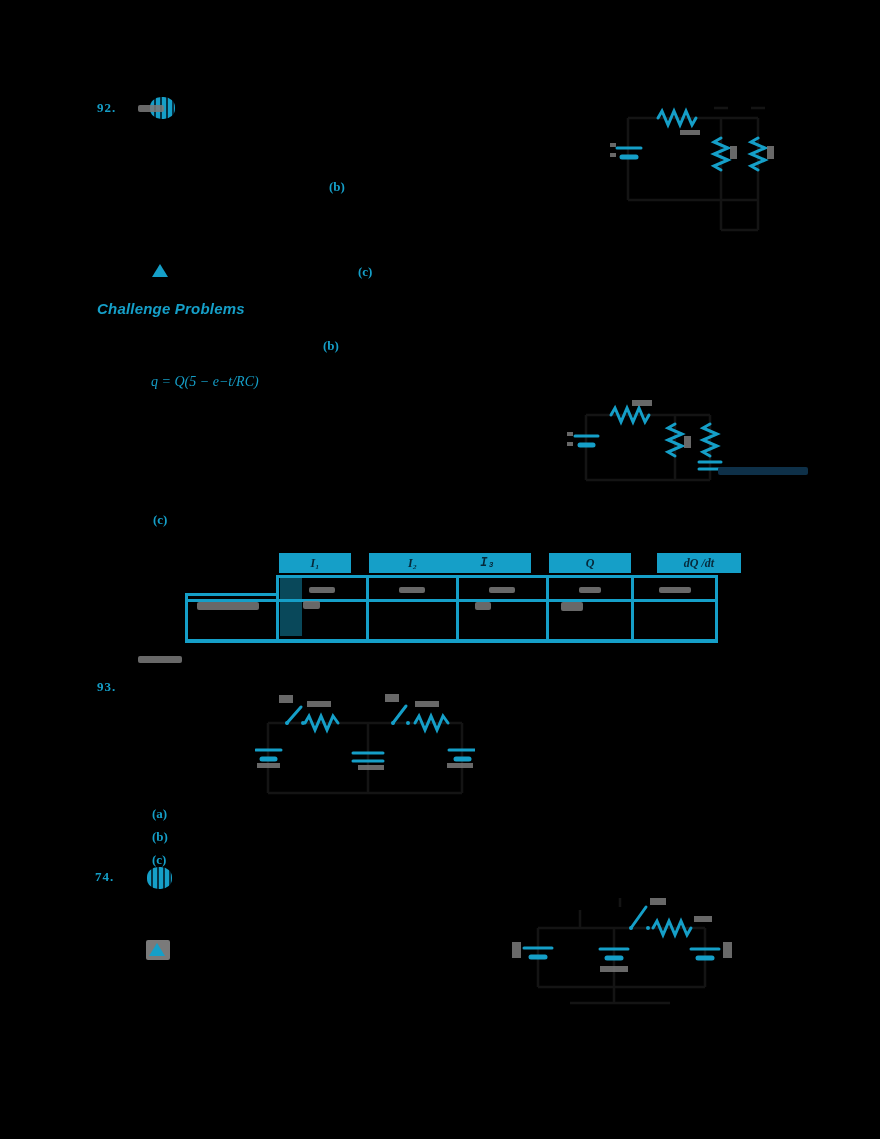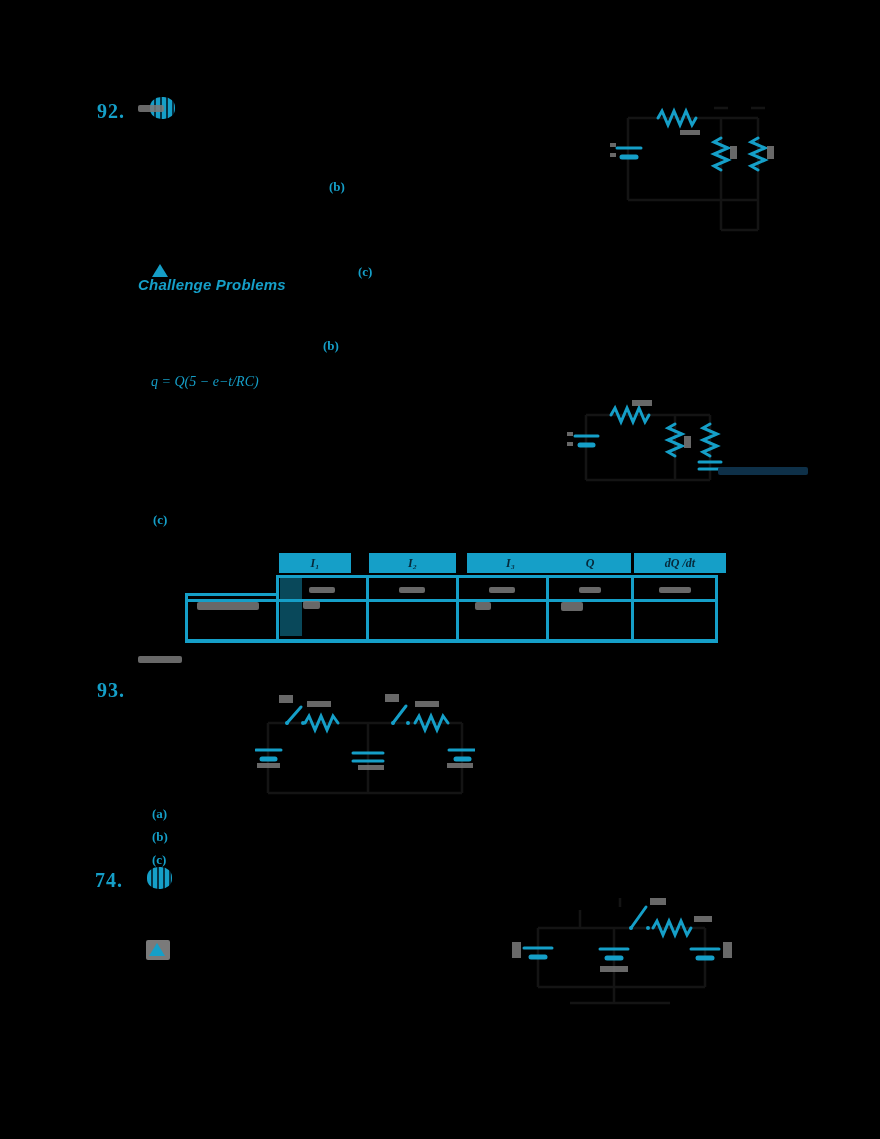--- a/index.html
+++ b/index.html
@@ -1,19 +1,19 @@
 <!DOCTYPE html>
 <html style="--accent: #159fc8; --gray: #7a7a7a; --navy: #0e3048;"><head>
 <meta charset="utf-8">
 <style>
   :root{ --accent:#159fc8; --gray:#7a7a7a; --navy:#0e3048; --wire:#141414; }
   html,body{margin:0;padding:0;background:#000;}
   .page{position:relative;width:880px;height:1139px;background:#000;overflow:hidden;
         font-family:"Liberation Serif",serif;}
-  .num{position:absolute;color:var(--accent);font-weight:bold;font-size:20px;letter-spacing:1px;}
+  .num{position:absolute;color:var(--accent);font-weight:bold;font-size:13px;letter-spacing:1px;}
   .cyan-label{position:absolute;color:var(--accent);font-size:13px;font-weight:bold;}
   .heading{position:absolute;color:var(--accent);font-weight:bold;font-style:italic;
            font-size:15px;font-family:"Liberation Sans",sans-serif;letter-spacing:.2px;}
   .eq{position:absolute;color:var(--accent);font-style:italic;font-size:14px;}
   .smudge{position:absolute;background:var(--gray);opacity:.85;border-radius:2px;}
   .icon-amt{position:absolute;width:25px;height:22px;border-radius:45%;
             background:repeating-linear-gradient(90deg,var(--accent) 0 4px,#063041 4px 6px);}
   .tri{position:absolute;width:0;height:0;border-left:8px solid transparent;
        border-right:8px solid transparent;border-bottom:13px solid var(--accent);}
   .chip{position:absolute;background:var(--gray);border-radius:2px;}
@@ -58,21 +58,21 @@
     <polyline class="comp" points="148,42 141,46 155,52 141,58 155,64 141,70 148,74"></polyline>
     <g>
       <rect class="gsm" x="0" y="47" width="6" height="4"></rect>
       <rect class="gsm" x="0" y="57" width="6" height="4"></rect>
       <rect class="gsm" x="70" y="34" width="20" height="5"></rect>
       <rect class="gsm" x="120" y="50" width="7" height="13"></rect>
       <rect class="gsm" x="157" y="50" width="7" height="13"></rect>
     </g>
   </svg>
 
-  <div class="heading" style="left:97px;top:276px;margin-left:41px;">Challenge Problems</div>
+  <div class="heading" style="left:97px;top:300px;">Challenge Problems</div>
 
   <div class="cyan-label" style="left:323px;top:338px;">(b)</div>
   <div class="eq" style="left:151px;top:374px;">q = Q(5 − e−t/RC)</div>
   <div class="cyan-label" style="left:153px;top:512px;">(c)</div>
 
   <svg class="fig" style="left:565px;top:390px;" width="250" height="120" viewBox="0 0 250 120">
     <g class="wires">
       <path d="M21,25 H145 M21,25 V90 M110,25 V90 M145,25 V90 M21,90 H145"></path>
     </g>
     <g>
@@ -92,23 +92,23 @@
       <rect class="gsm" x="67" y="10" width="20" height="6"></rect>
       <rect class="gsm" x="119" y="46" width="7" height="12"></rect>
     </g>
   </svg>
   <div class="caption-bar" style="left:718px;top:467px;width:90px;height:8px;"></div>
 
   <div class="tbl" style="left:185px;top:551px;width:535px;height:95px;">
 
     <div class="thcell" style="left:94px;top:2px;width:72px;">I₁</div>
     <div class="thcell" style="left:184px;top:2px;width:87px;">I₂</div>
-    <div class="thcell" style="left:282px;top:2px;width:87px;">I₃</div>
+    <div class="thcell" style="left:259px;top:2px;width:87px;font-family:Liberation Mono, monospace;">I₃</div>
     <div class="thcell" style="left:364px;top:2px;width:82px;">Q</div>
-    <div class="thcell" style="left:449px;top:2px;width:92px;">dQ /dt</div>
+    <div class="thcell" style="left:472px;top:2px;width:84px;">dQ /dt</div>
 
     <div class="tshade" style="left:95px;top:26px;width:22px;height:59px;"></div>
 
     <div class="tline" style="left:93px;top:24px;width:440px;height:3px;"></div>
     <div class="tline" style="left:0px;top:48px;width:533px;height:3px;"></div>
     <div class="tline" style="left:0px;top:88px;width:533px;height:4px;"></div>
     <div class="tline" style="left:0px;top:42px;width:92px;height:3px;"></div>
     <div class="tline" style="left:0px;top:42px;width:3px;height:50px;"></div>
     <div class="tline" style="left:91px;top:24px;width:3px;height:68px;"></div>
     <div class="tline" style="left:181px;top:24px;width:3px;height:68px;"></div>

